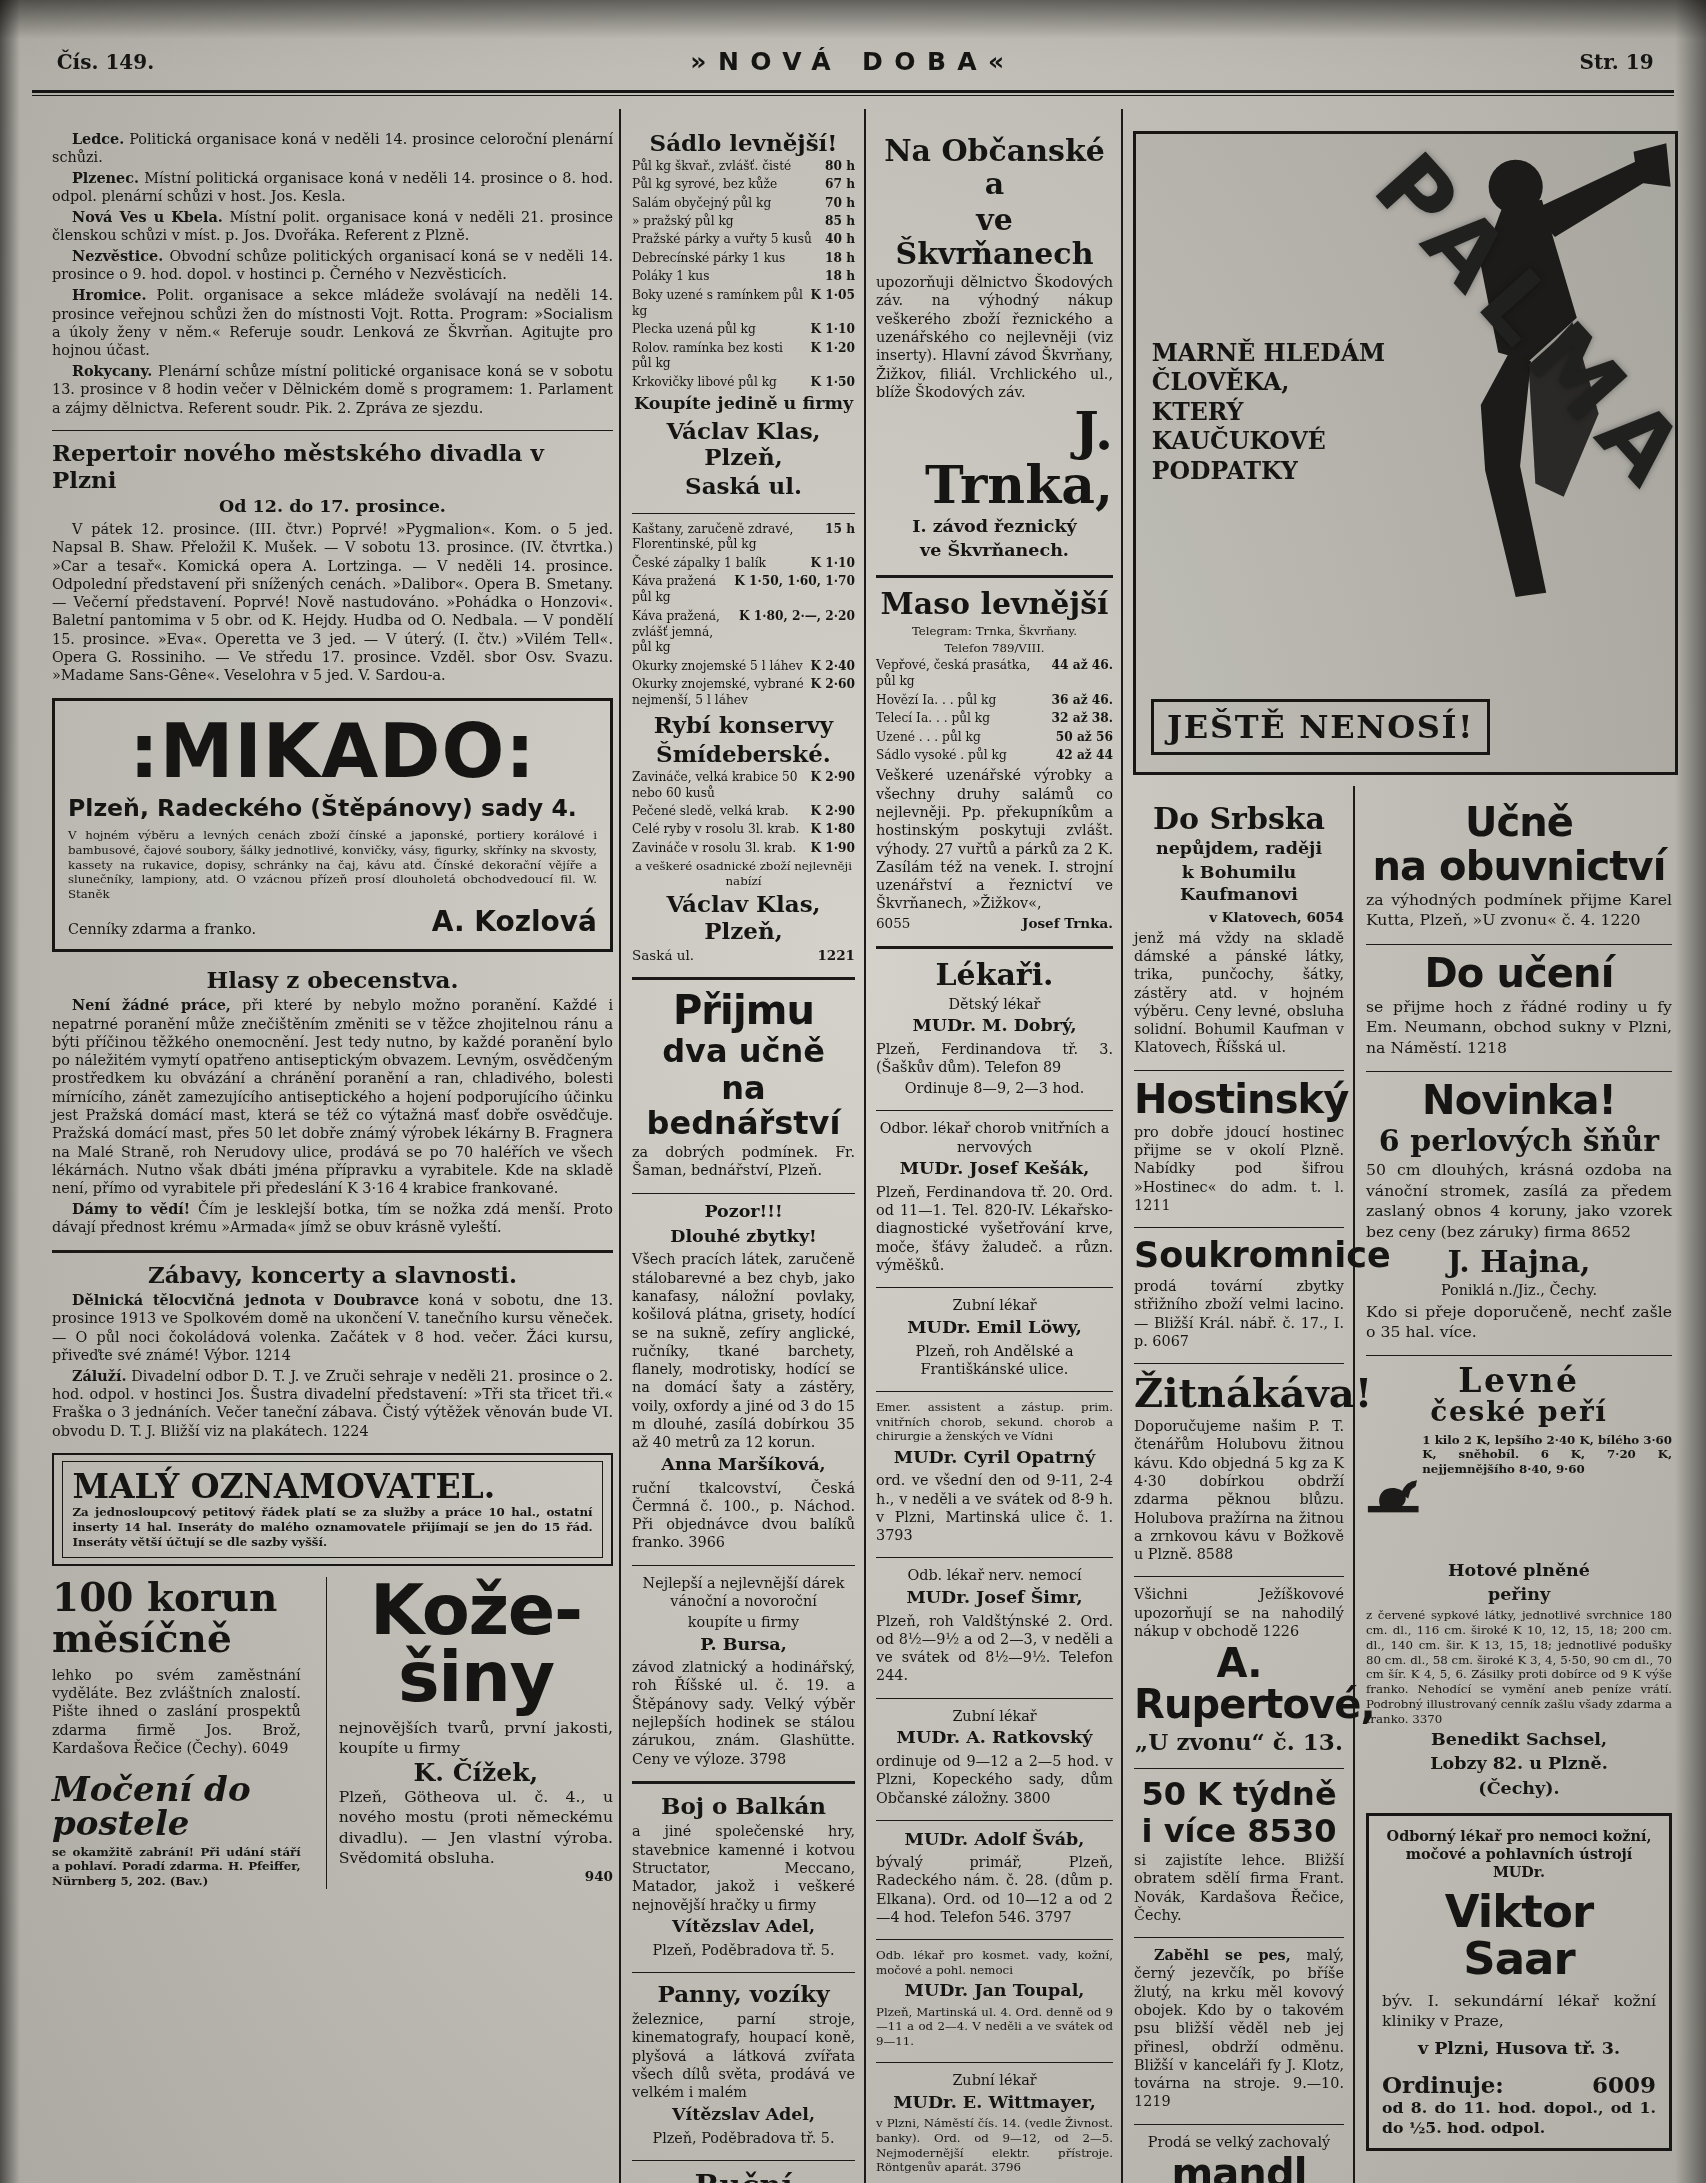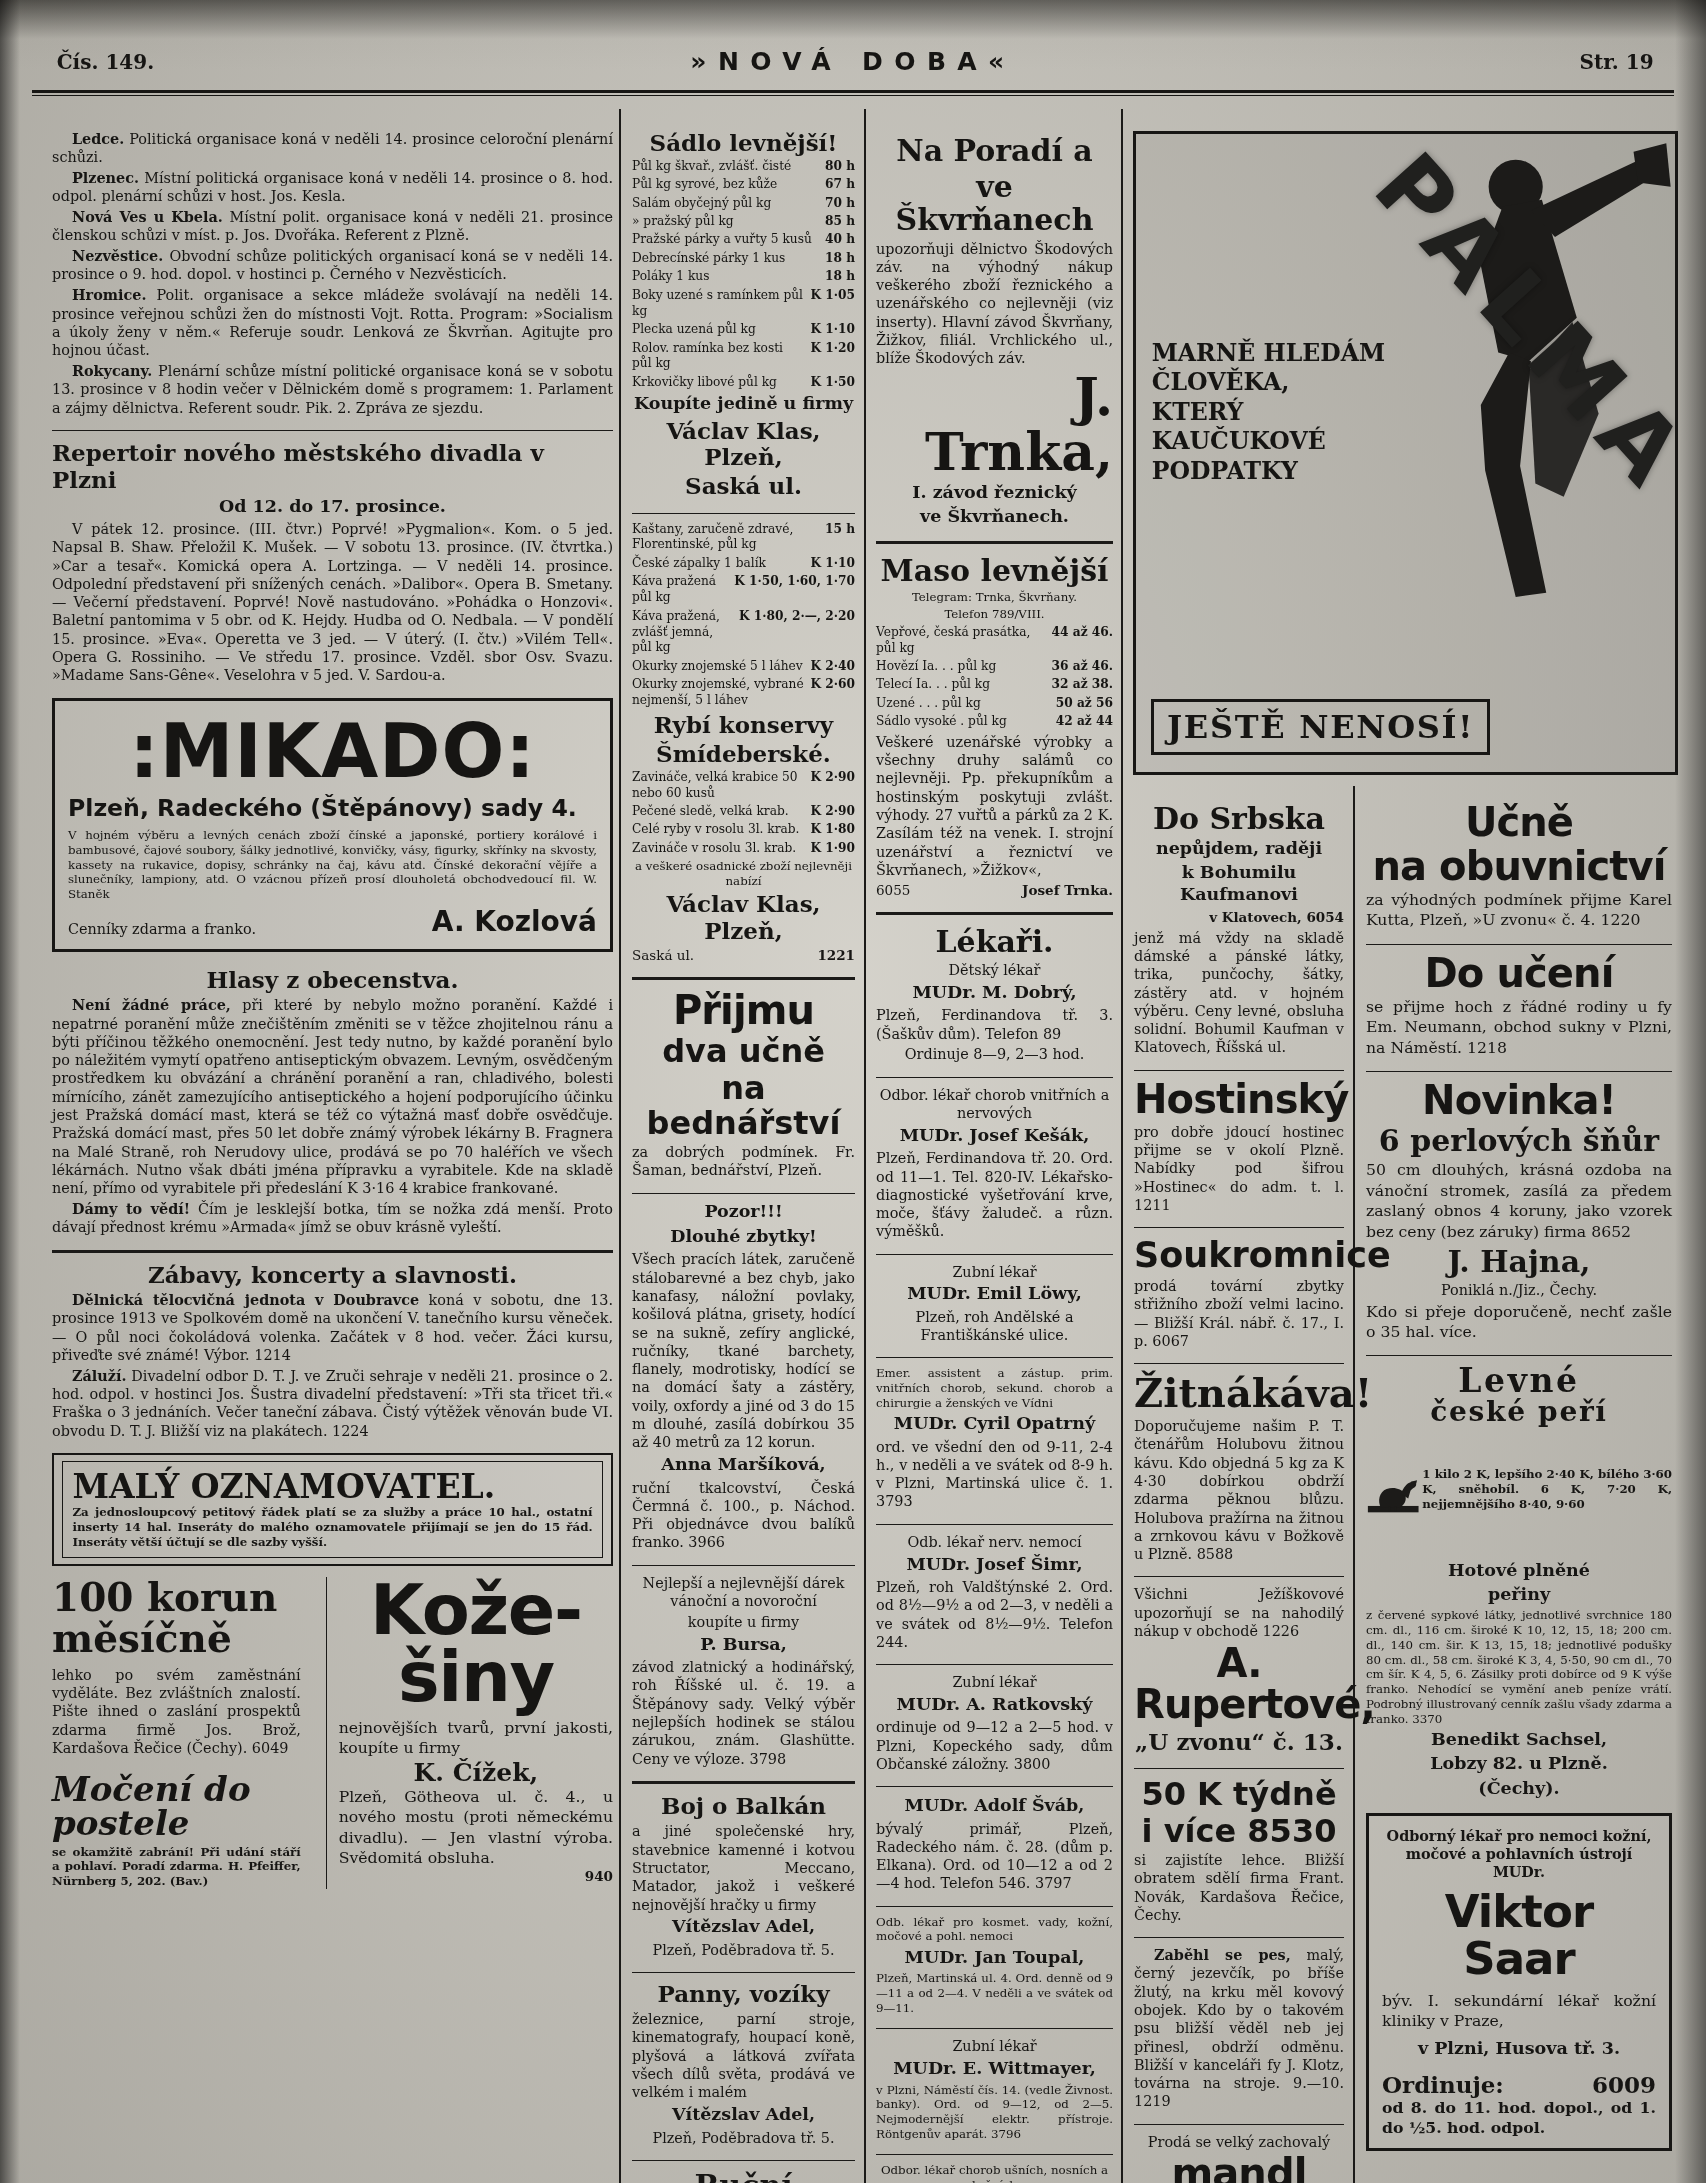--- a/index.html
+++ b/index.html
@@ -53,21 +53,21 @@
   #palma{position:absolute;left:1133px;top:131px;width:539px;height:638px;border:3.5px solid #171614;
          overflow:hidden;background:rgba(0,0,0,.05)}
   #palma .lines{position:absolute;left:15.7px;top:205px;width:245px;font:bold 23.6px/1.25 "DejaVu Serif",serif}
   #palma .brand{position:absolute;left:188px;top:144px;transform:rotate(48deg);
          font:bold 92px/1 "DejaVu Sans",sans-serif;letter-spacing:13px;color:#20201e;
          text-shadow:0 0 6.1px rgba(0,0,0,.35)}
   #palma .nenosi{position:absolute;left:15px;bottom:17.5px;border:3.1px solid #171614;
          font:bold 32px/1 "DejaVu Serif",serif;padding:8.7px 13px;letter-spacing:1.7px}
   #peri .head1{font:bold 33px/1 "DejaVu Serif",serif;text-align:center;letter-spacing:2.6px}
   #peri .head2{font:bold 28px/1.1 "DejaVu Serif",serif;text-align:center;letter-spacing:1.7px;margin-bottom:4.4px}
-  #peri .wrap{display:flex;gap:0;align-items:center}
+  #peri .wrap{display:flex;gap:0;align-items:flex-start}
   #bl{display:flex;gap:16px}
   #bl .lft{width:253px;padding-right:9.6px}
   #bl .rgt{width:279px;border-left:1.7px solid #1b1a18;padding-left:11.4px}
   #bl .big100{font:bold 39px/1.05 "DejaVu Serif",serif}
   #bl .moceni{font:bold italic 34px/1 "DejaVu Serif",serif;margin:15px 0 4.4px}
   #bl .koze{font:bold 70px/0.95 "DejaVu Sans",sans-serif;text-align:center;letter-spacing:-1.3px}
   #saar .ord{display:flex;justify-content:space-between;font:bold 23px "DejaVu Serif",serif;margin-top:11.4px}
 </style>
 </head>
 <body>
@@ -298,21 +298,21 @@
         <div class="sec">
           <div class="ruleN"></div>
           <div class="blk d2m">Ruční</div>
         </div>
       </div>
   </div>
 
   <div class="col" style="left:876px;top:131px;width:237px">
     <div>
         <div class="sec">
-          <div class="blk d2m">Na Poradí a</div>
+          <div class="blk d2m">Na Občanské a</div>
           <div class="blk d2m">ve Škvrňanech</div>
           <div class="blk b">upozorňuji dělnictvo Škodových záv. na výhodný nákup veškerého zboží řeznického a uzenářského co nejlevněji (viz inserty). Hlavní závod Škvrňany, Žižkov, filiál. Vrchlického ul., blíže Škodových záv.</div>
           <div class="blk dT">J. Trnka,</div>
           <div class="blk bbc">I. závod řeznický</div>
           <div class="blk bbc">ve Škvrňanech.</div>
         </div>
         <div class="sec">
           <div class="ruleT"></div>
           <div class="blk d2m">Maso levnější</div>
           <div class="blk fc">Telegram: Trnka, Škvrňany.</div>

